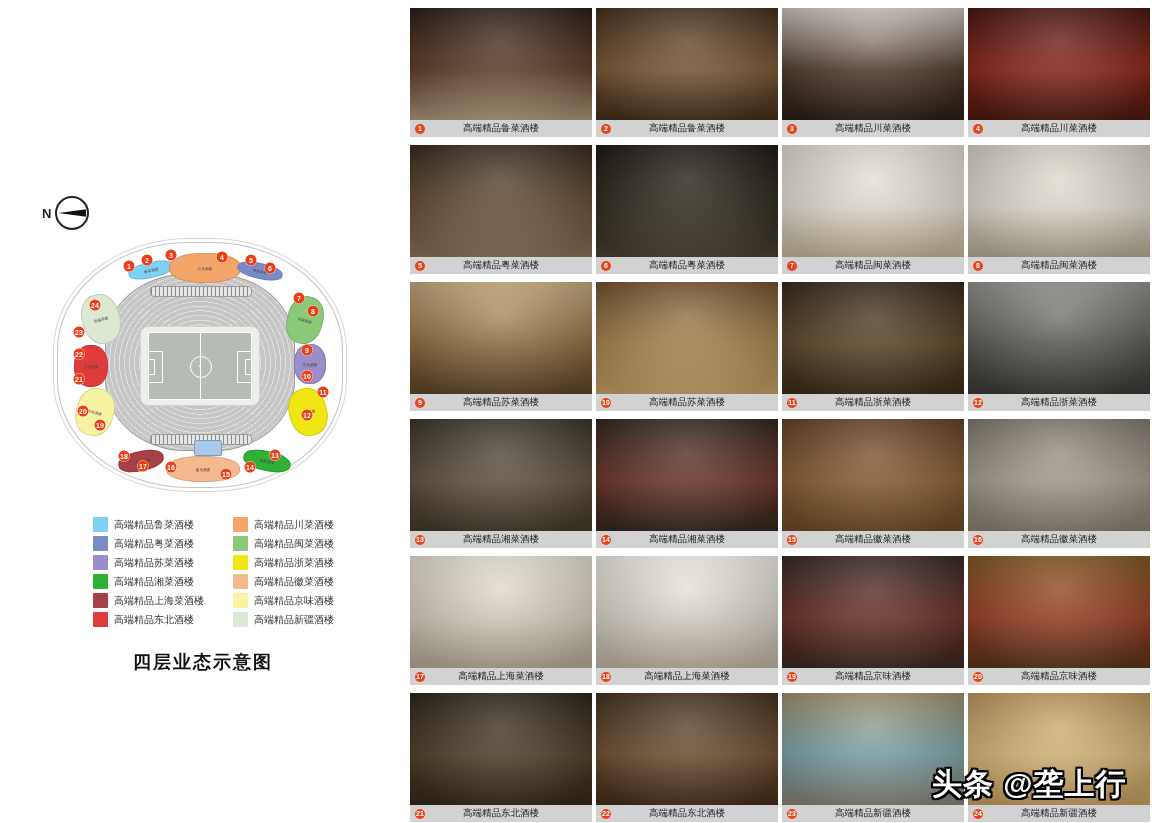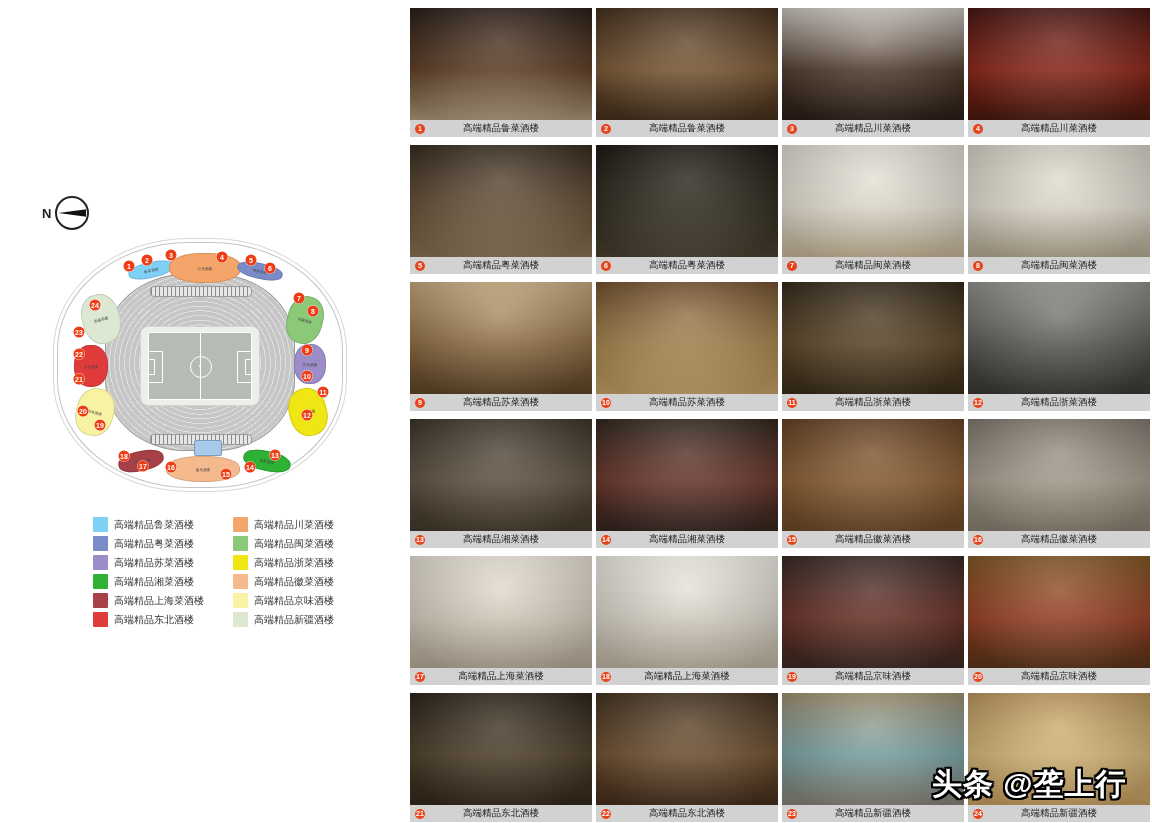--- a/index.html
+++ b/index.html
@@ -222,20 +222,21 @@
           <span class="legend-swatch" style="background: rgb(247, 243, 162);"></span>
           <span class="legend-label">高端精品京味酒楼</span>
         </div>
         <div class="legend-item">
           <span class="legend-swatch" style="background: rgb(220, 232, 210);"></span>
           <span class="legend-label">高端精品新疆酒楼</span>
         </div>
       </div>
     </div>
 
+  <div class="fp-title">四层业态示意图</div>
 </div>
 
 <div class="gallery">
     <div class="cell">
       <div class="photo" style="background: linear-gradient(rgb(36, 23, 16) 0%, rgb(94, 61, 36) 55%, rgb(180, 158, 128) 100%);">
         <div class="sheen"></div>
       </div>
       <div class="caption">
         <span class="badge">1</span>
         <span class="txt">高端精品鲁菜酒楼</span>

